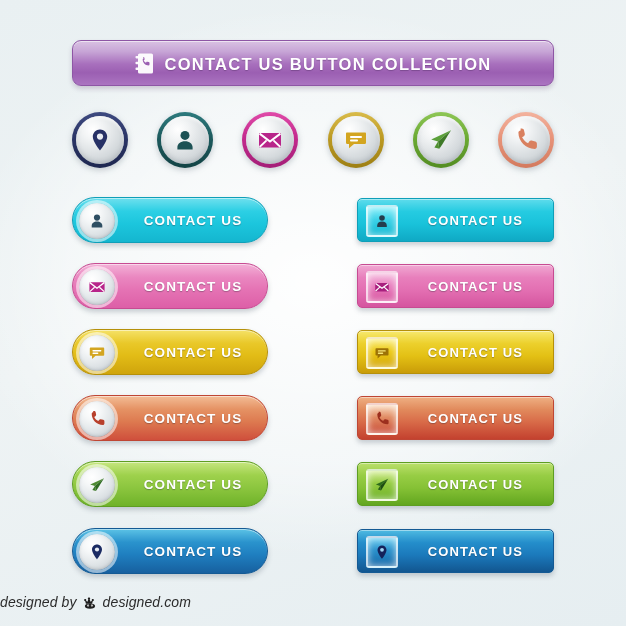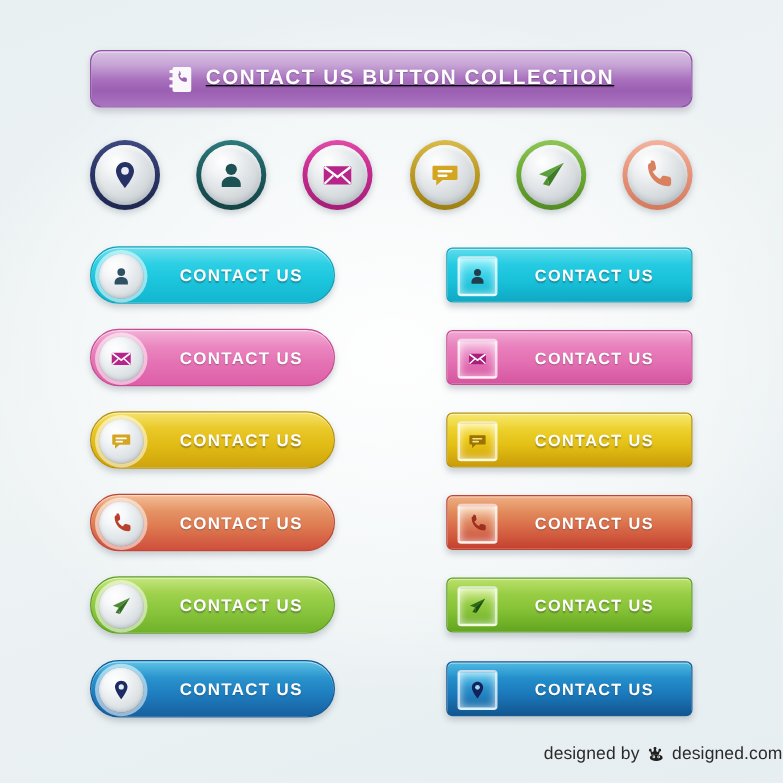--- a/index.html
+++ b/index.html
@@ -40,23 +40,22 @@
     border: 1px solid #8e56a5;
     box-shadow: 0 3px 5px rgba(80,50,100,0.22), inset 0 1px 0 rgba(255,255,255,0.55);
     display: flex;
     align-items: center;
     justify-content: center;
     gap: 12px;
     box-sizing: border-box;
   }
   .title-banner .tb-inner {
     display: flex;
-    align-items: flex-start;
+    align-items: flex-end;
     gap: 11px;
-    text-decoration: underline;
   }
   .title-text {
     color: #ffffff;
     font-size: 16.5px;
     font-weight: bold;
     letter-spacing: 1.25px;
     text-shadow: 0 1px 1px rgba(90,50,110,0.5);
     white-space: nowrap;
   }
   .book-icon {
@@ -191,22 +190,23 @@
   }
 
   
   .footer {
     position: absolute;
     left: 0;
     right: 0;
     top: 594px;
     display: flex;
     align-items: center;
-    justify-content: flex-end;
+    justify-content: flex-start;
     gap: 5px;
+    font-style: italic;
   }
   .footer-text {
     color: #2b2b2b;
     font-size: 14px;
     letter-spacing: 0.1px;
   }
   .crown-logo { width: 16px; height: 15px; display: block; }
 </style>
 </head>
 <body>

